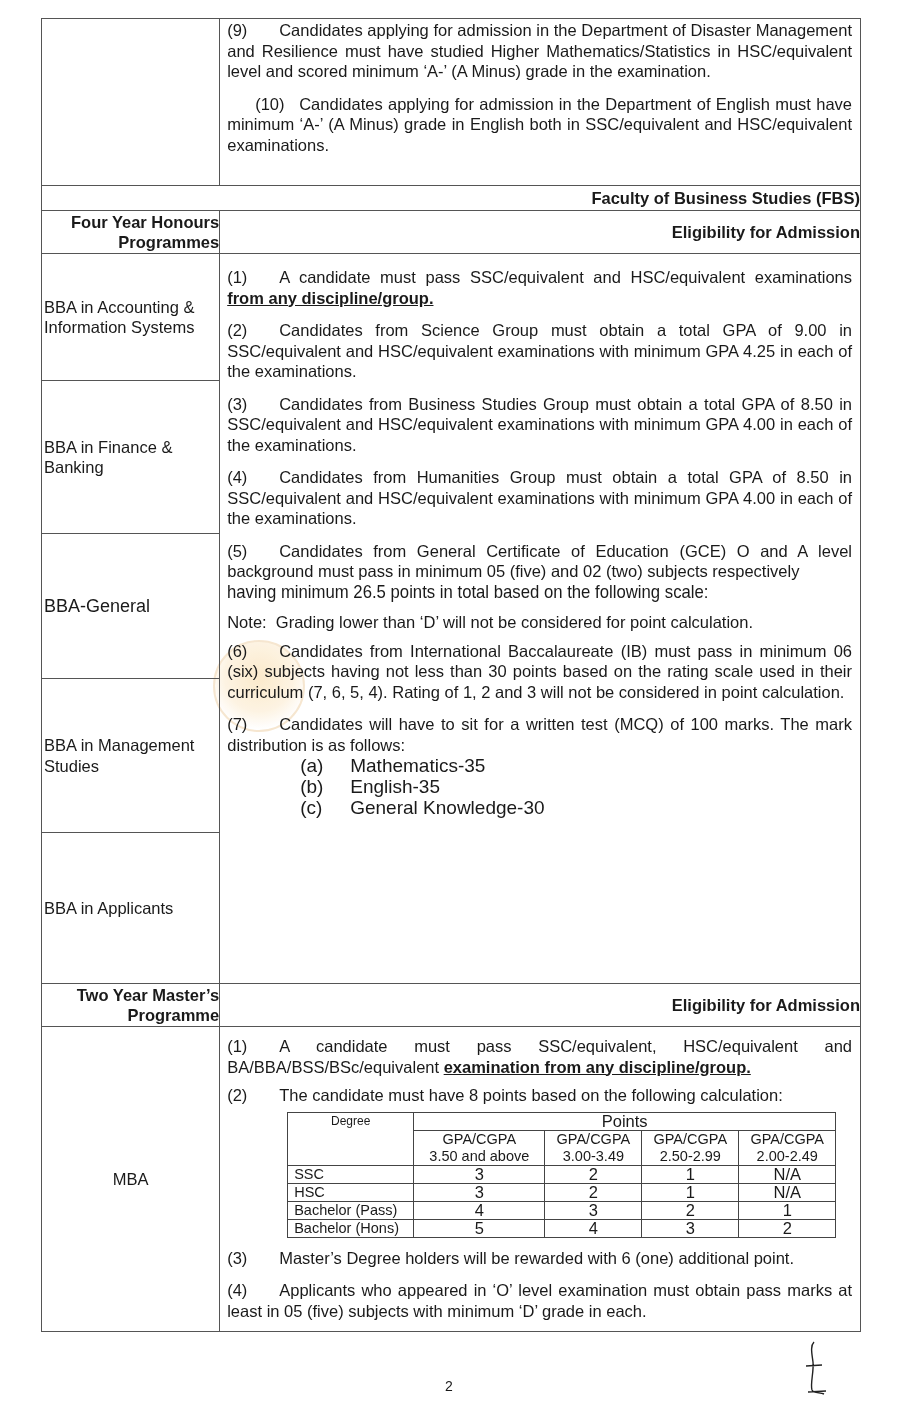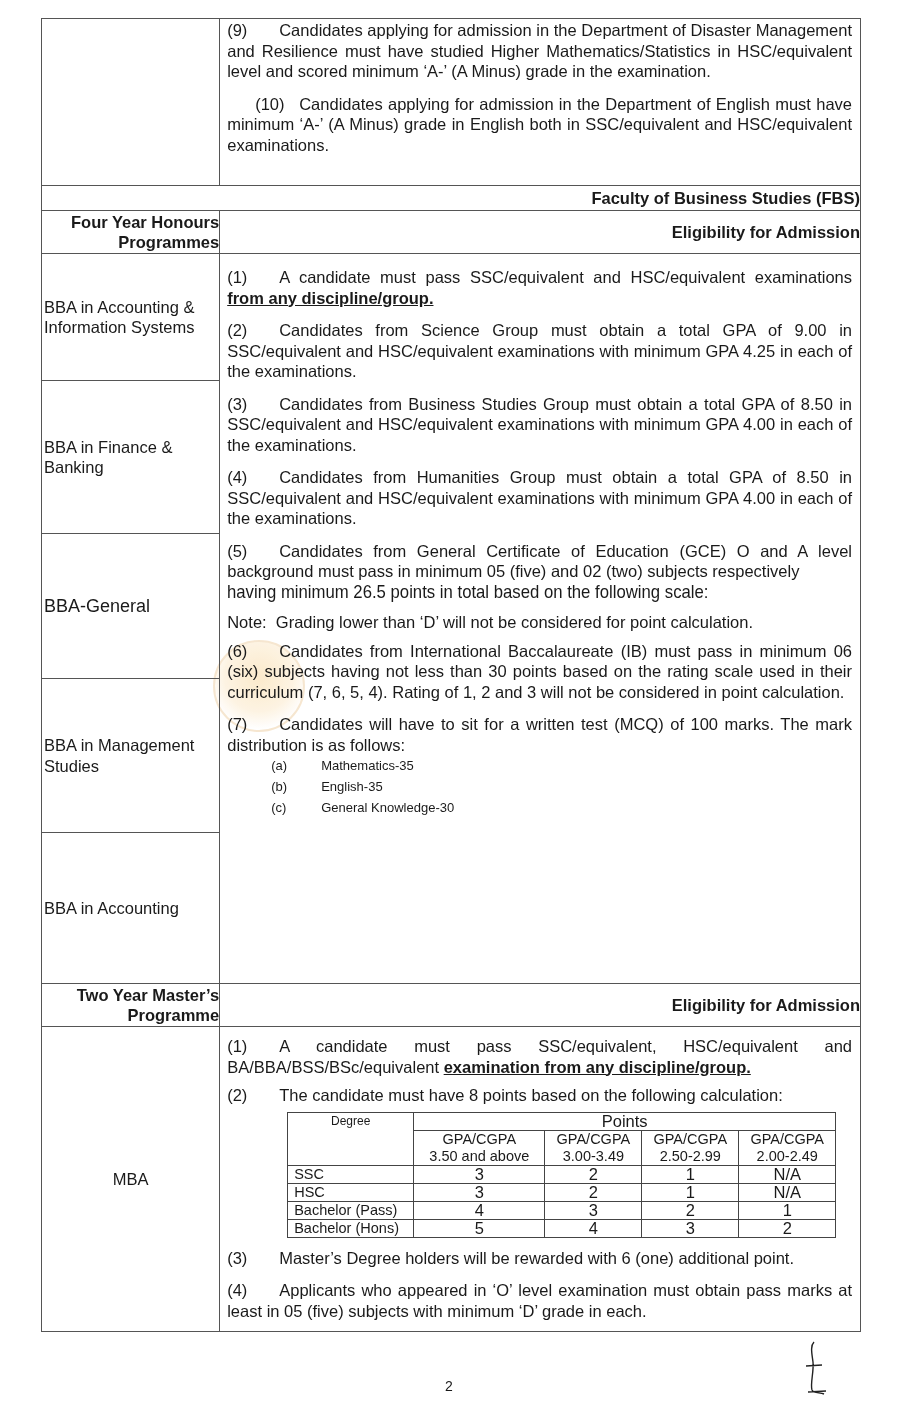--- a/index.html
+++ b/index.html
@@ -22,21 +22,21 @@
   .colhead .r { line-height:42px; }
   .prog { font-size:16.5px; line-height:20.5px; padding-left:2px; display:flex; align-items:center; }
   u.b { font-weight:bold; }
   .big { font-size:19px; transform:scaleX(0.88); transform-origin:left; display:inline-block; white-space:nowrap; }
   table.grade { border-collapse:collapse; margin:6px 0 0 67px; width:562px; font-size:16.5px; }
   table.grade td { border:1.2px solid #444; text-align:center; height:20.5px; line-height:20px; padding:0; }
   table.pts { border-collapse:collapse; margin:6px 0 0 67px; width:549px; font-size:14.5px; }
   table.pts td { border:1.2px solid #444; padding:0; line-height:17px; }
   table.pts td.c { text-align:center; font-size:16.5px; }
   table.pts td.d { padding-left:6px; }
-  .sublist { margin-left:51px; font-size:13px; line-height:21px; }
+  .sublist { margin-left:80px; font-size:19px; line-height:21px; }
   .sublist span.k { display:inline-block; width:50px; }
   .watermark { position:absolute; left:213px; top:640px; width:88px; height:88px; border-radius:50%;
                border:2px solid #f4e1c5; background:radial-gradient(circle at 50% 40%, #fbe5bf 0%, #fdf1dc 50%, #fff 75%); opacity:0.8; }
   .pagenum { position:absolute; left:445px; top:1378px; font-size:14px; }
   .sig { position:absolute; left:800px; top:1340px; }
 </style>
 </head>
 <body>
 
 <div class="watermark"></div>
@@ -69,21 +69,21 @@
     <td class="hdr l">Four Year Honours Programmes</td>
     <td class="hdr r">Eligibility for Admission</td>
   </tr>
 
   <tr>
     <td style="padding:0">
       <div class="prog" style="height:126px;border-bottom:1.5px solid #555">BBA in Accounting &amp; Information Systems</div>
       <div class="prog" style="height:152px;border-bottom:1.5px solid #555">BBA in Finance &amp; Banking</div>
       <div class="prog" style="height:144px;border-bottom:1.5px solid #555;font-size:18px">BBA-General</div>
       <div class="prog" style="height:153px;border-bottom:1.5px solid #555">BBA in Management Studies</div>
-      <div class="prog" style="height:150px">BBA in Accounting</div>
+      <div class="prog" style="height:150px">BBA in Applicants</div>
     </td>
     <td>
       <div style="height:13px"></div>
       <p class="para"><span class="num">(1)</span><span>A candidate must pass SSC/equivalent and HSC/equivalent examinations </span><u class="b">from any discipline/group.</u></p>
       <div class="gap"></div>
       <p class="para"><span class="num">(2)</span><span>Candidates from Science Group must obtain a total GPA of 9.00 in SSC/equivalent and HSC/equivalent examinations with minimum GPA 4.25 in each of the examinations.</span></p>
       <div class="gap"></div>
       <p class="para"><span class="num">(3)</span><span>Candidates from Business Studies Group must obtain a total GPA of 8.50 in SSC/equivalent and HSC/equivalent examinations with minimum GPA 4.00 in each of the examinations.</span></p>
       <div class="gap"></div>
       <p class="para"><span class="num">(4)</span><span>Candidates from Humanities Group must obtain a total GPA of 8.50 in SSC/equivalent and HSC/equivalent examinations with minimum GPA 4.00 in each of the examinations.</span></p>

